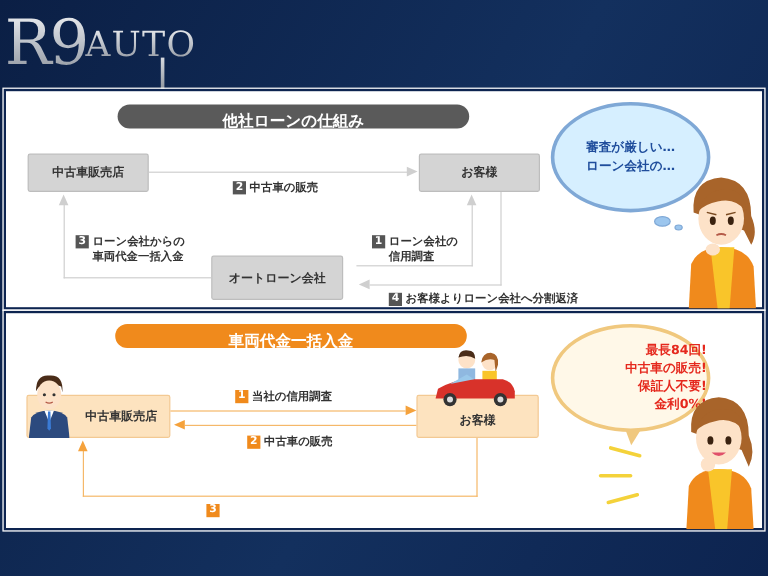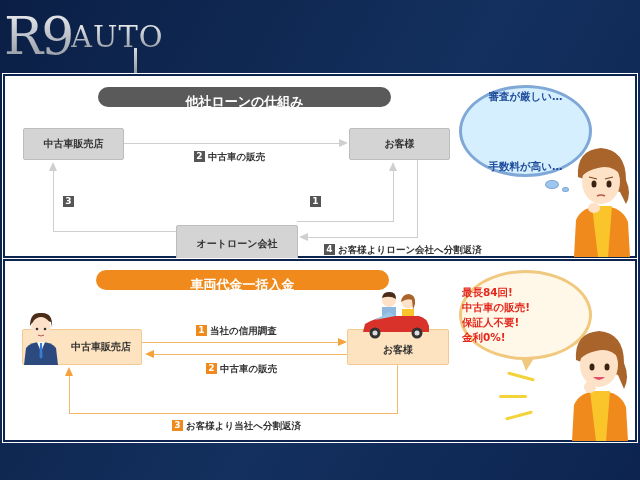--- a/index.html
+++ b/index.html
@@ -69,29 +69,29 @@
     display: inline-block; width: 11px; height: 11px; line-height: 11px; text-align: center;
     color: #fff; font-size: 9px; font-weight: bold; margin-right: 3px; margin-top: 1px;
   }
   .num.g { background: #555; }
   .num.o { background: #f08a1c; }
   .step-text { display: inline-block; }
 
   .bubble-blue {
     position: absolute; left: 459px; top: 85px; width: 133px; height: 92px;
     border-radius: 50%; background: #d6efff; border: 3px solid #7fa8d6;
-    display: flex; align-items: center; justify-content: space-between; flex-direction: column;
+    display: flex; align-items: center; justify-content: center; flex-direction: column;
   }
   .bubble-blue span { color: #1f4d9c; font-size: 10.5px; font-weight: bold; line-height: 16px; }
   .dot { position: absolute; border-radius: 50%; background: #9cc6ee; border: 1px solid #7fa8d6; }
 
   .bubble-orange {
     position: absolute; left: 459px; top: 270px; width: 133px; height: 90px;
     border-radius: 50%; background: #fff8e8; border: 3px solid #f0c87e;
-    display: flex; align-items: flex-start; justify-content: center; flex-direction: column;
+    display: flex; align-items: flex-end; justify-content: center; flex-direction: column;
   }
   .bubble-orange span { color: #e5281d; font-size: 10.5px; font-weight: bold; line-height: 15px; }
   .bubble-tail {
     position: absolute; left: 520px; top: 355px; width: 0; height: 0;
     border-left: 6px solid transparent; border-right: 10px solid transparent; border-top: 16px solid #f0c87e;
   }
   .spark { position: absolute; height: 3px; background: #f4d23a; border-radius: 2px; }
 
   .woman { position: absolute; }
   .bottom-band { position: absolute; left: 0; top: 444px; width: 640px; height: 36px; }
@@ -106,21 +106,21 @@
     <span class="logo-stem"></span>
   </div>
 </div>
 
 <div class="panel top"></div>
 
 <div class="title-pill" style="left:98px; top:87px; width:293px; background:#5a5a5a;">他社ローンの仕組み</div>
 
 <div class="box gray" style="left:23px; top:128px; width:101px; height:32px;">中古車販売店</div>
 <div class="box gray" style="left:349px; top:128px; width:101px; height:32px;">お客様</div>
-<div class="box gray" style="left:176px; top:213px; width:122px; height:37px;margin-top:12px;">オートローン会社</div>
+<div class="box gray" style="left:176px; top:213px; width:110px; height:37px;">オートローン会社</div>
 
 <div class="line gl" style="left:124px; top:143px; width:216px; height:1px;"></div>
 <div class="arrow-r g" style="left:339px; top:139px;"></div>
 
 <div class="line gl" style="left:53px; top:170px; width:1px; height:62px;"></div>
 <div class="line gl" style="left:53px; top:231px; width:123px; height:1px;"></div>
 <div class="arrow-u g" style="left:49px; top:162px;"></div>
 
 <div class="line gl" style="left:297px; top:221px; width:97px; height:1px;"></div>
 <div class="line gl" style="left:393px; top:170px; width:1px; height:52px;"></div>
@@ -129,32 +129,40 @@
 <div class="line gl" style="left:417px; top:160px; width:1px; height:78px;"></div>
 <div class="line gl" style="left:308px; top:237px; width:110px; height:1px;"></div>
 <div class="arrow-l g" style="left:299px; top:233px;"></div>
 
 <div class="step" style="left:194px; top:150px;">
   <span class="num g">2</span>
   <span class="step-text">中古車の販売</span>
 </div>
 <div class="step" style="left:63px; top:195px;">
   <span class="num g">3</span>
+  <span class="step-text">
+    <span>ローン会社からの</span><br>
+    <span>車両代金一括入金</span>
+  </span>
 </div>
 <div class="step" style="left:310px; top:195px;">
   <span class="num g">1</span>
+  <span class="step-text">
+    <span>ローン会社の</span><br>
+    <span>信用調査</span>
+  </span>
 </div>
 <div class="step" style="left:324px; top:243px;">
   <span class="num g">4</span>
   <span class="step-text">お客様よりローン会社へ分割返済</span>
 </div>
 
 <div class="bubble-blue">
   <span>審査が厳しい…</span>
-  <span>手数料が高い…</span>
+  <span>ローン会社の…</span>
 </div>
 <div class="dot" style="left:545px; top:180px; width:14px; height:9px;"></div>
 <div class="dot" style="left:562px; top:187px; width:7px; height:5px;"></div>
 
 <svg class="woman" style="left:568px; top:142px;" width="66" height="115" viewBox="0 0 66 115">
   <path d="M10 35 Q8 8 33 6 Q58 8 58 38 Q64 52 58 62 L52 50 Z" fill="#a8642a"></path>
   <ellipse cx="33" cy="40" rx="19" ry="22" fill="#fde2c8"></ellipse>
   <path d="M14 34 Q20 14 40 16 Q52 18 54 34 Q44 22 30 26 Q20 28 14 34Z" fill="#a8642a"></path>
   <ellipse cx="26" cy="42" rx="2.5" ry="3.5" fill="#3a2210"></ellipse>
   <ellipse cx="41" cy="42" rx="2.5" ry="3.5" fill="#3a2210"></ellipse>
@@ -213,21 +221,20 @@
 <div class="step" style="left:196px; top:324px;">
   <span class="num o">1</span>
   <span class="step-text">当社の信用調査</span>
 </div>
 <div class="step" style="left:206px; top:362px;">
   <span class="num o">2</span>
   <span class="step-text">中古車の販売</span>
 </div>
 <div class="step" style="left:172px; top:419px;">
   <span class="num o">3</span>
-  <span class="step-text">お客様より当社へ分割返済</span>
 </div>
 
 <div class="bubble-tail"></div>
 <div class="bubble-orange">
   <span>最長84回!</span>
   <span>中古車の販売!</span>
   <span>保証人不要!</span>
   <span>金利0%!</span>
 </div>
 <div class="spark" style="left:507px; top:375px; width:28px; transform:rotate(15deg);"></div>

